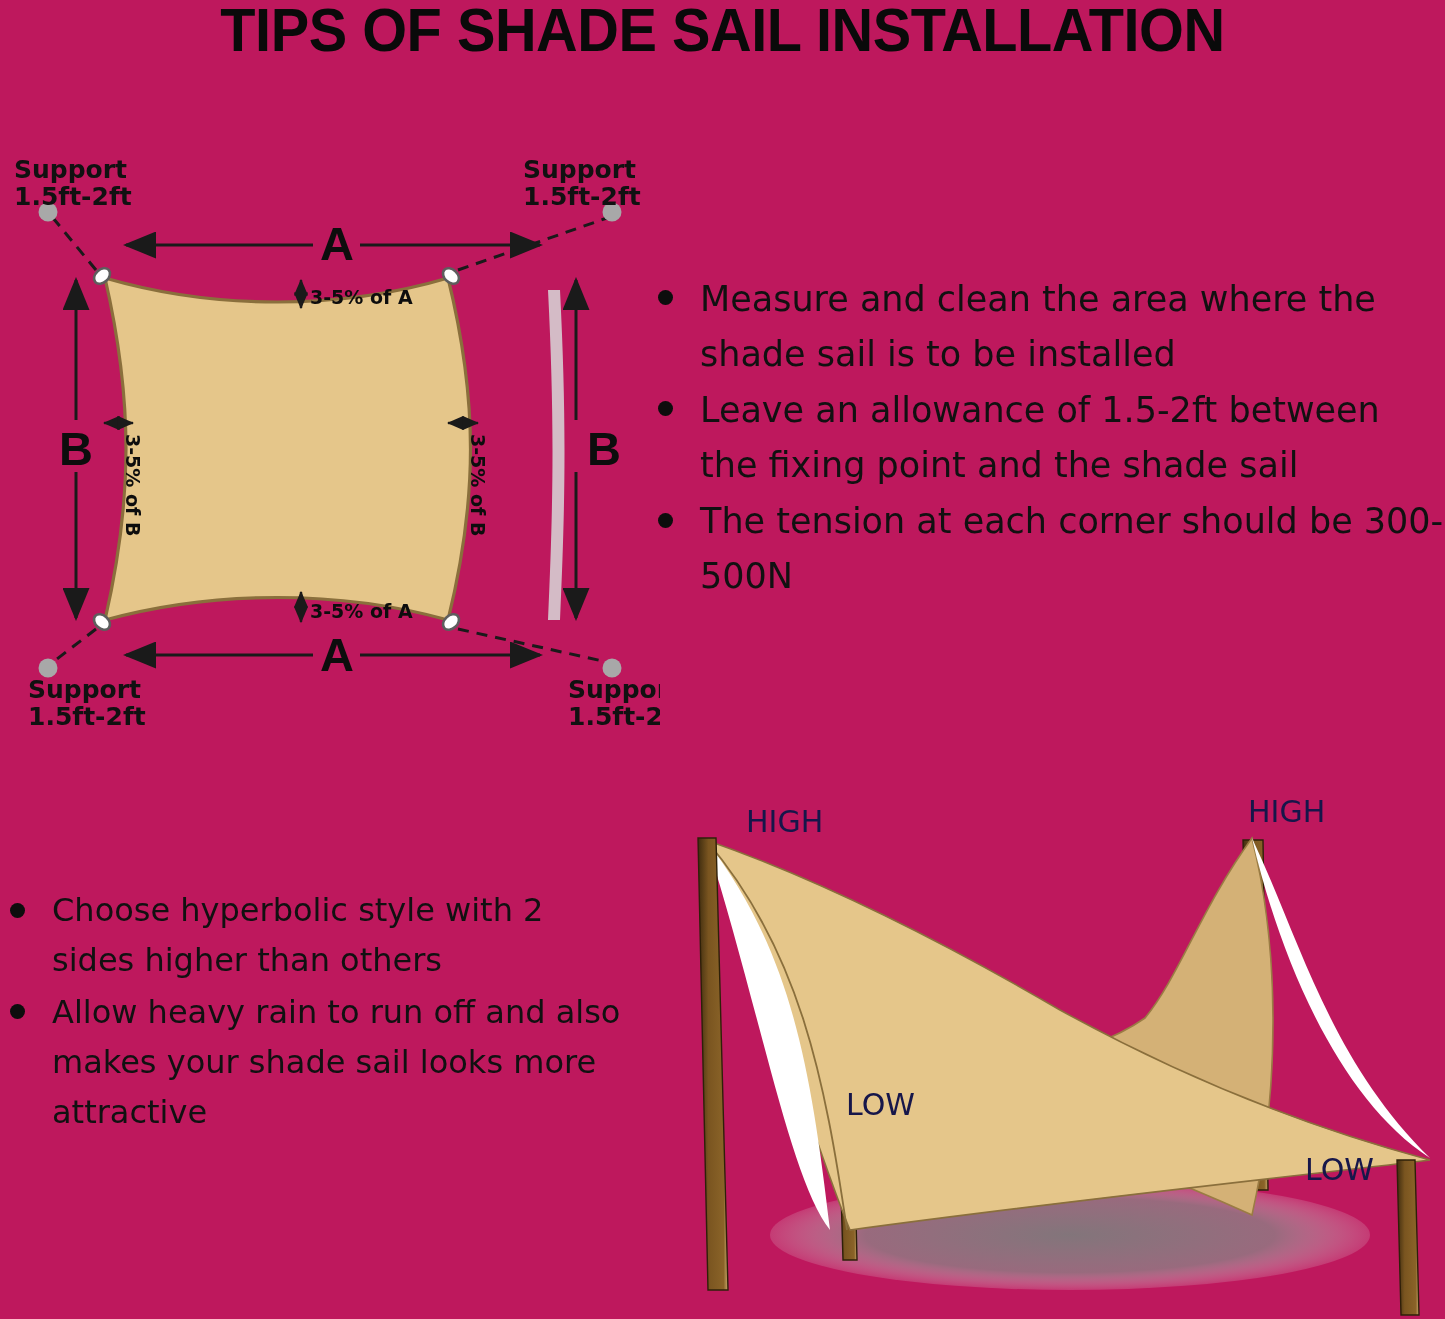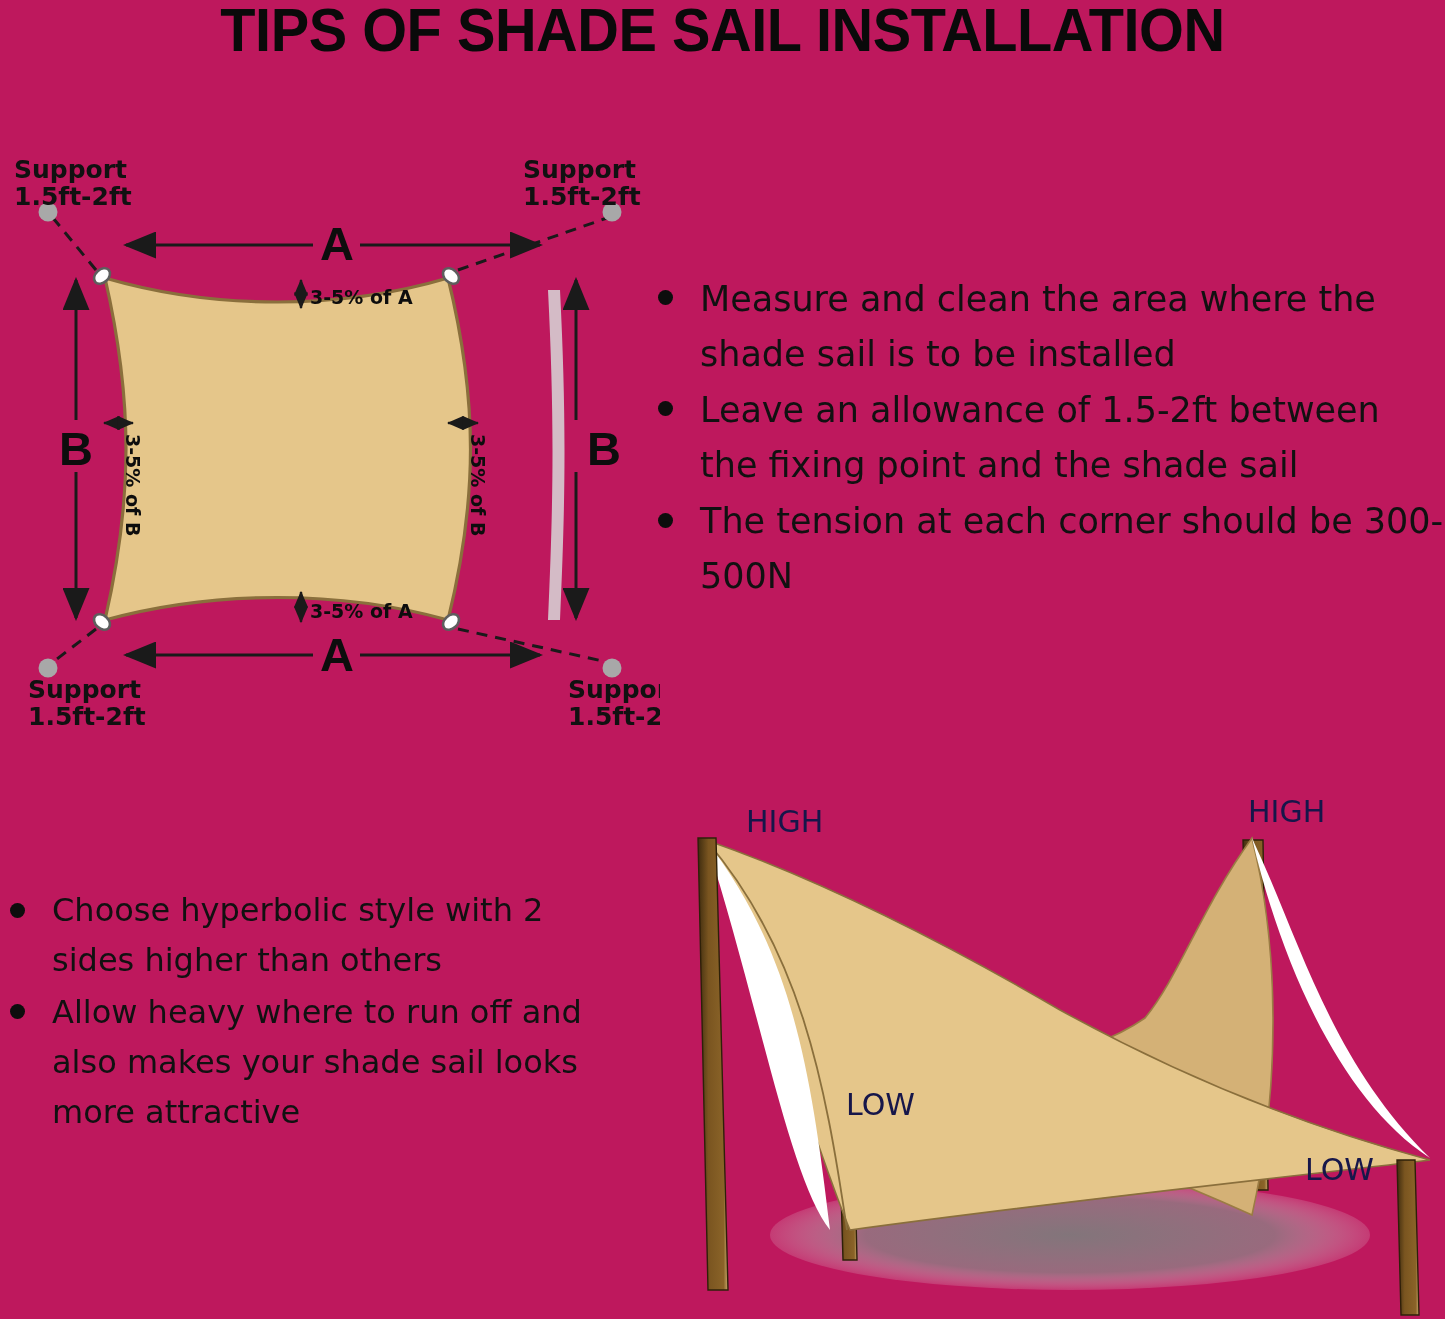--- a/index.html
+++ b/index.html
@@ -213,21 +213,21 @@
     </li>
   </ul>
 
   <ul class="bullet-list" id="tips-left">
     <li>
       <span class="dot"></span>
       <span class="txt">Choose hyperbolic style with 2 sides higher than others</span>
     </li>
     <li>
       <span class="dot"></span>
-      <span class="txt">Allow heavy where to run off and also makes your shade sail looks more attractive</span>
+      <span class="txt">Allow heavy rain to run off and also makes your shade sail looks more attractive</span>
     </li>
   </ul>
 
   <div id="sail-illustration">
     <svg width="805" height="559" viewBox="0 0 805 559" xmlns="http://www.w3.org/2000/svg">
       <defs>
         <linearGradient id="poleGrad" x1="0" y1="0" x2="1" y2="0">
           <stop offset="0%" stop-color="#3f2c0f"></stop>
           <stop offset="35%" stop-color="#7a5520"></stop>
           <stop offset="85%" stop-color="#8a6328"></stop>

